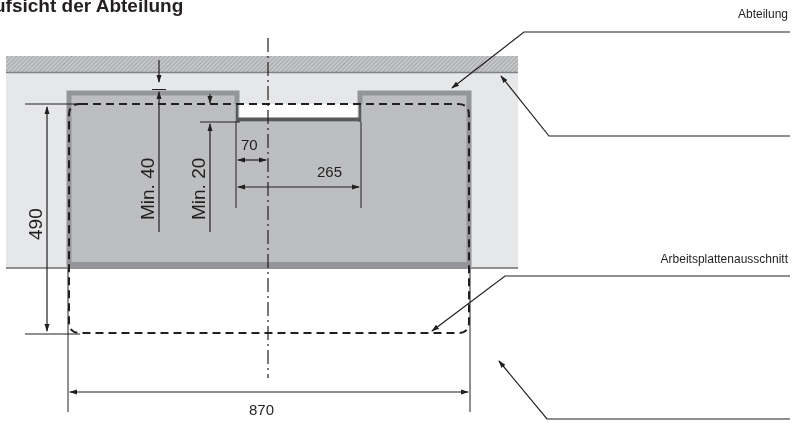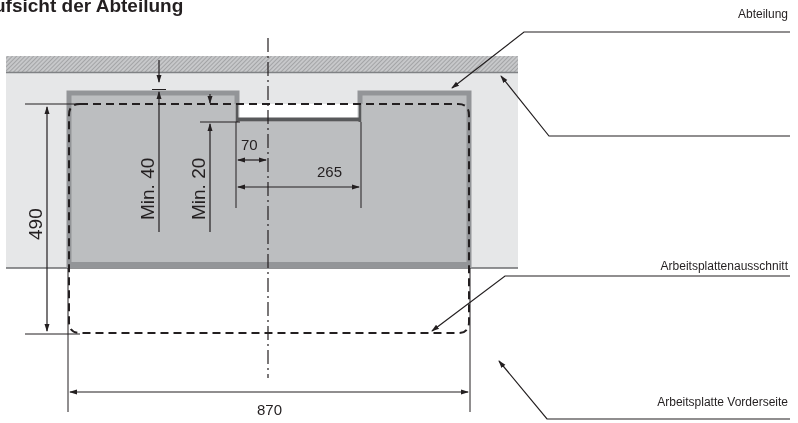--- a/index.html
+++ b/index.html
@@ -77,23 +77,22 @@
 
     <polyline points="790,276 505,276 432,331" fill="none" stroke="#231f20" stroke-width="1.2" marker-end="url(#arr)"></polyline>
 
     <polyline points="790,419 547,419 499,361" fill="none" stroke="#231f20" stroke-width="1.2" marker-end="url(#arr)"></polyline>
     <line x1="499" y1="361" x2="499" y2="361" stroke="none"></line>
   </svg>
 
   <div class="title">ufsicht der Abteilung</div>
 
   <div class="lbl" style="right:10px; top:8px;">Abteilung</div>
-  <div class="lbl" style="right:10px; top:260px;text-align:center;">Arbeitsplattenausschnitt</div>
-  <div class="lbl" style="right:10px; top:396px;">Arbeitsplatte Vorderseite</div>
+  <div class="lbl" style="right:10px; top:253px;text-align:center;">Arbeitsplattenausschnitt</div>
 
   <div class="dim" style="left:241px; top:137px;">70</div>
   <div class="dim" style="left:305px; top:164px;margin-left:12px;">265</div>
-  <div class="dim" style="left:249px; top:402px;margin-left:8px;">870</div>
+  <div class="dim" style="left:249px; top:402px;">870</div>
 
   <div class="vdim" style="left:26px; top:240px;">490</div>
   <div class="vdim" style="left:138px; top:220px;">Min. 40</div>
   <div class="vdim" style="left:189px; top:220px;">Min. 20</div>
 </div>
 
 </body></html>

